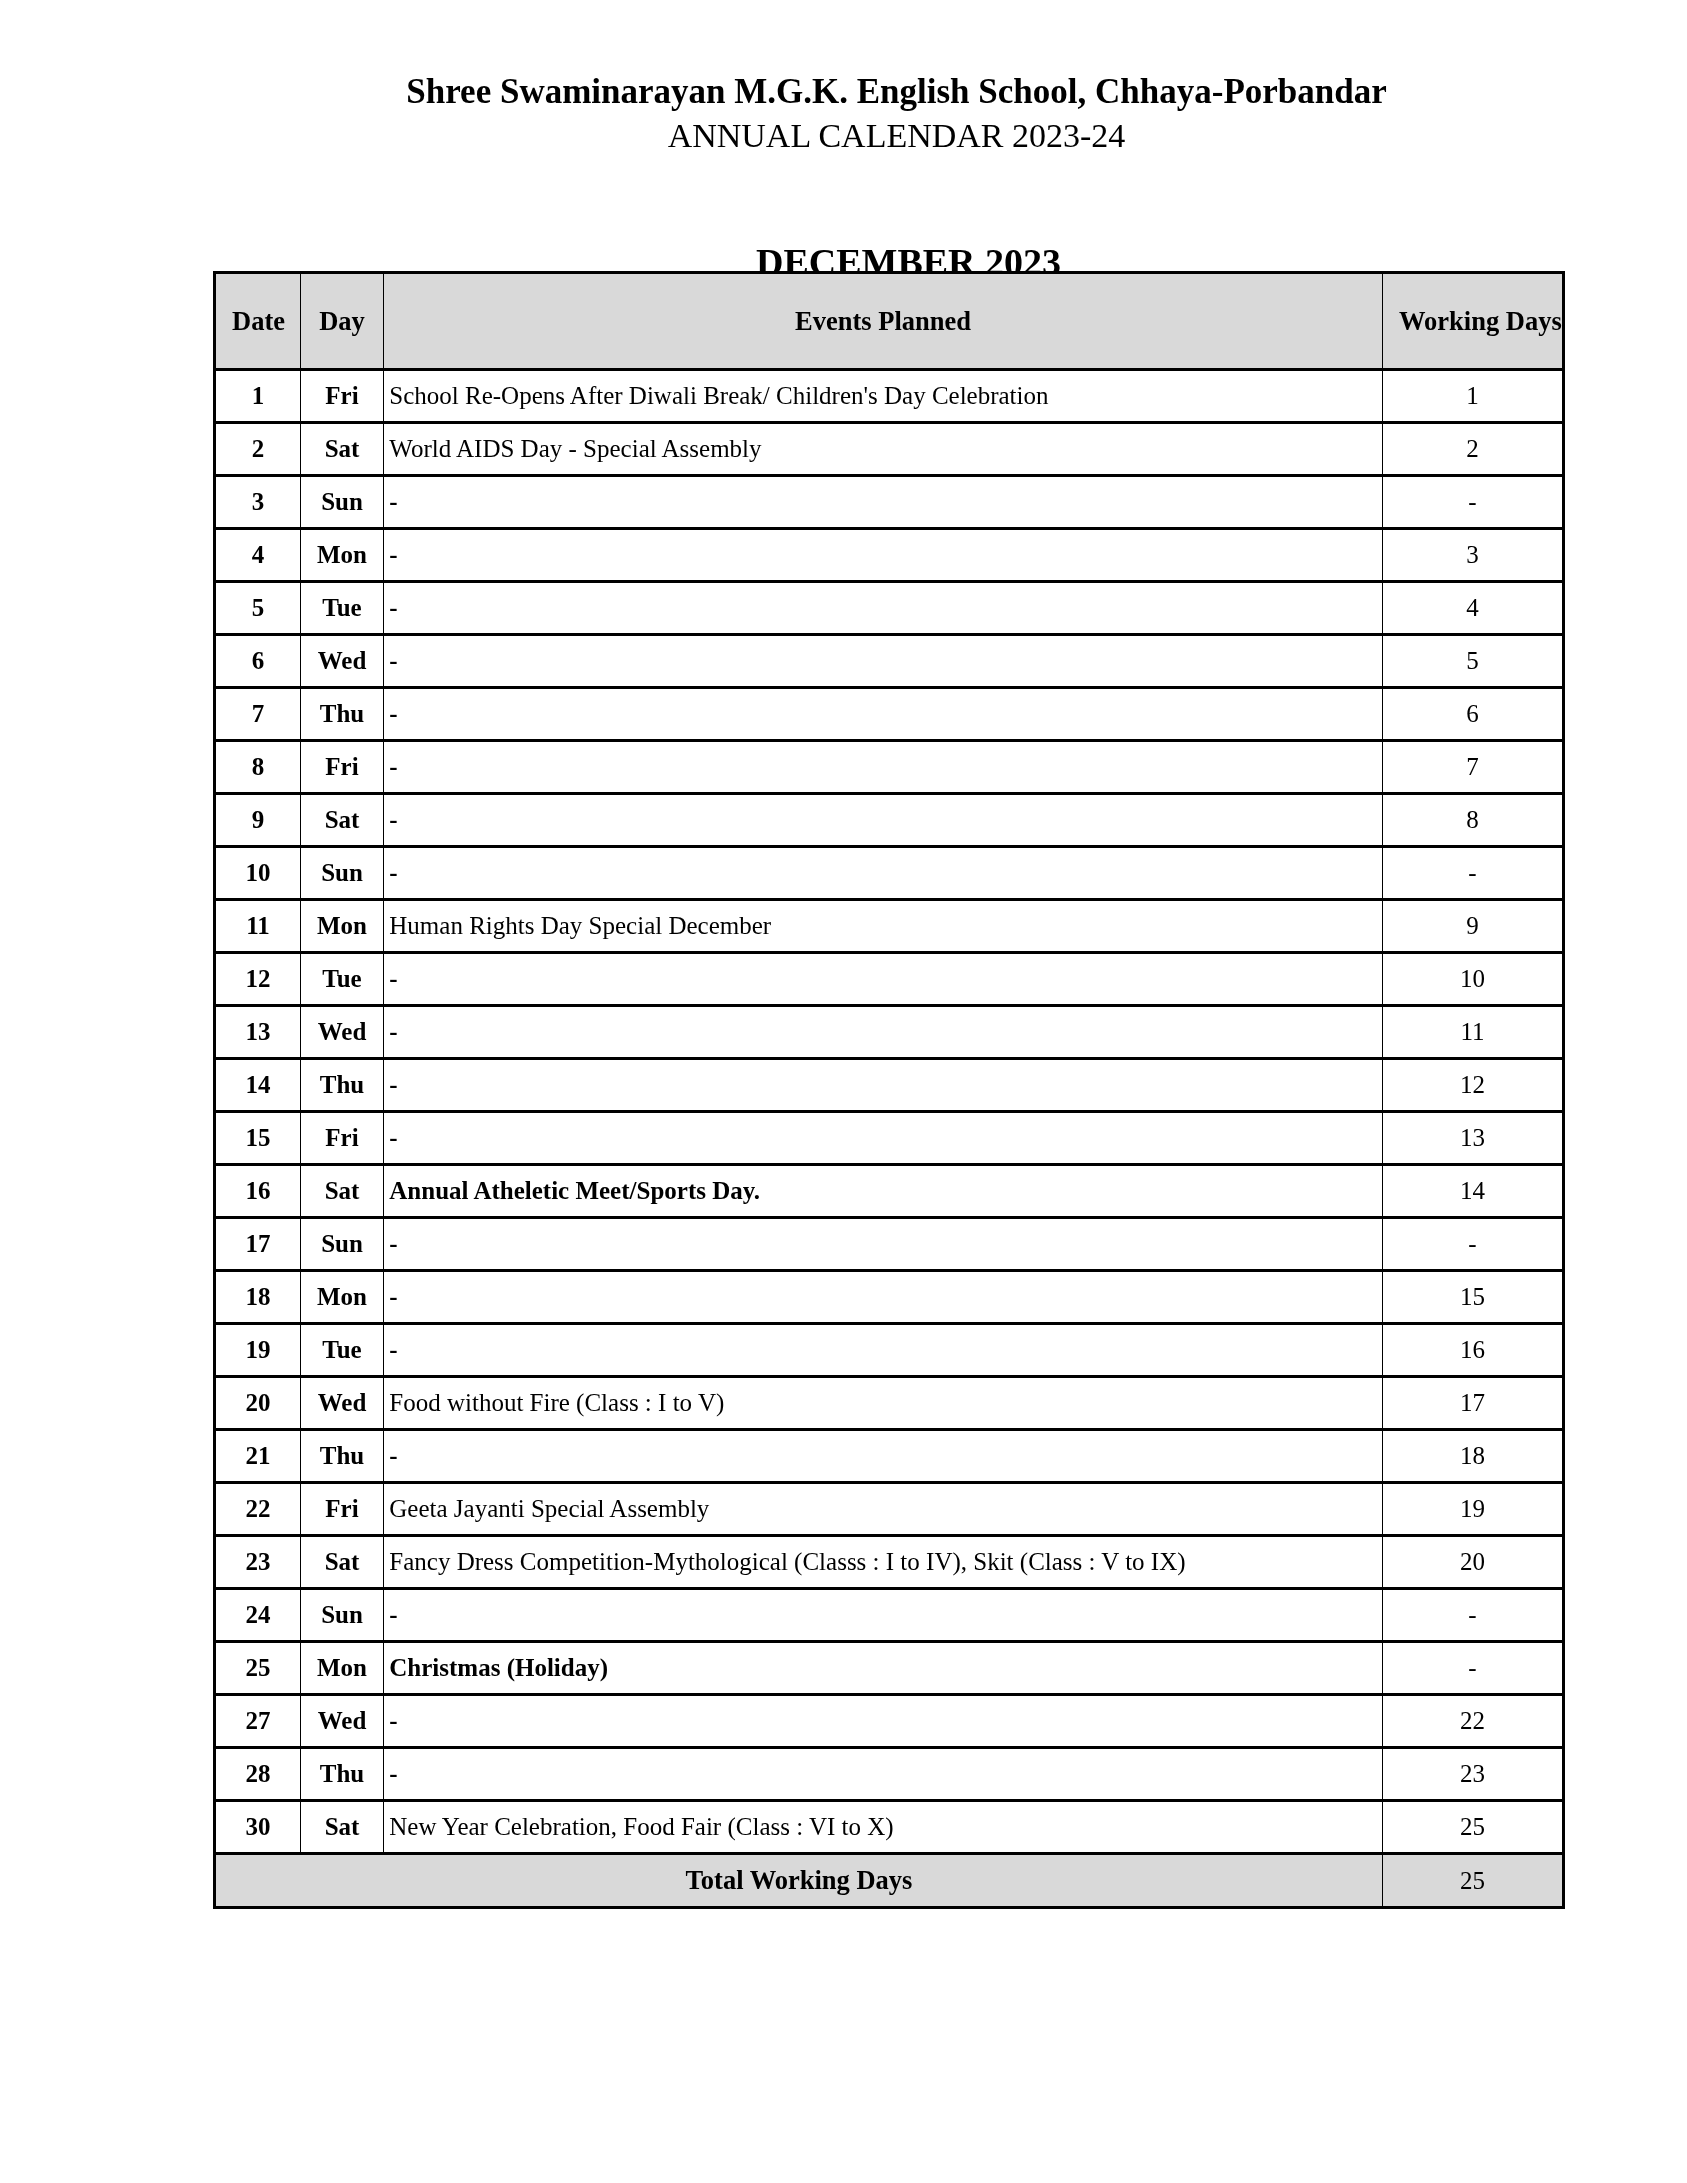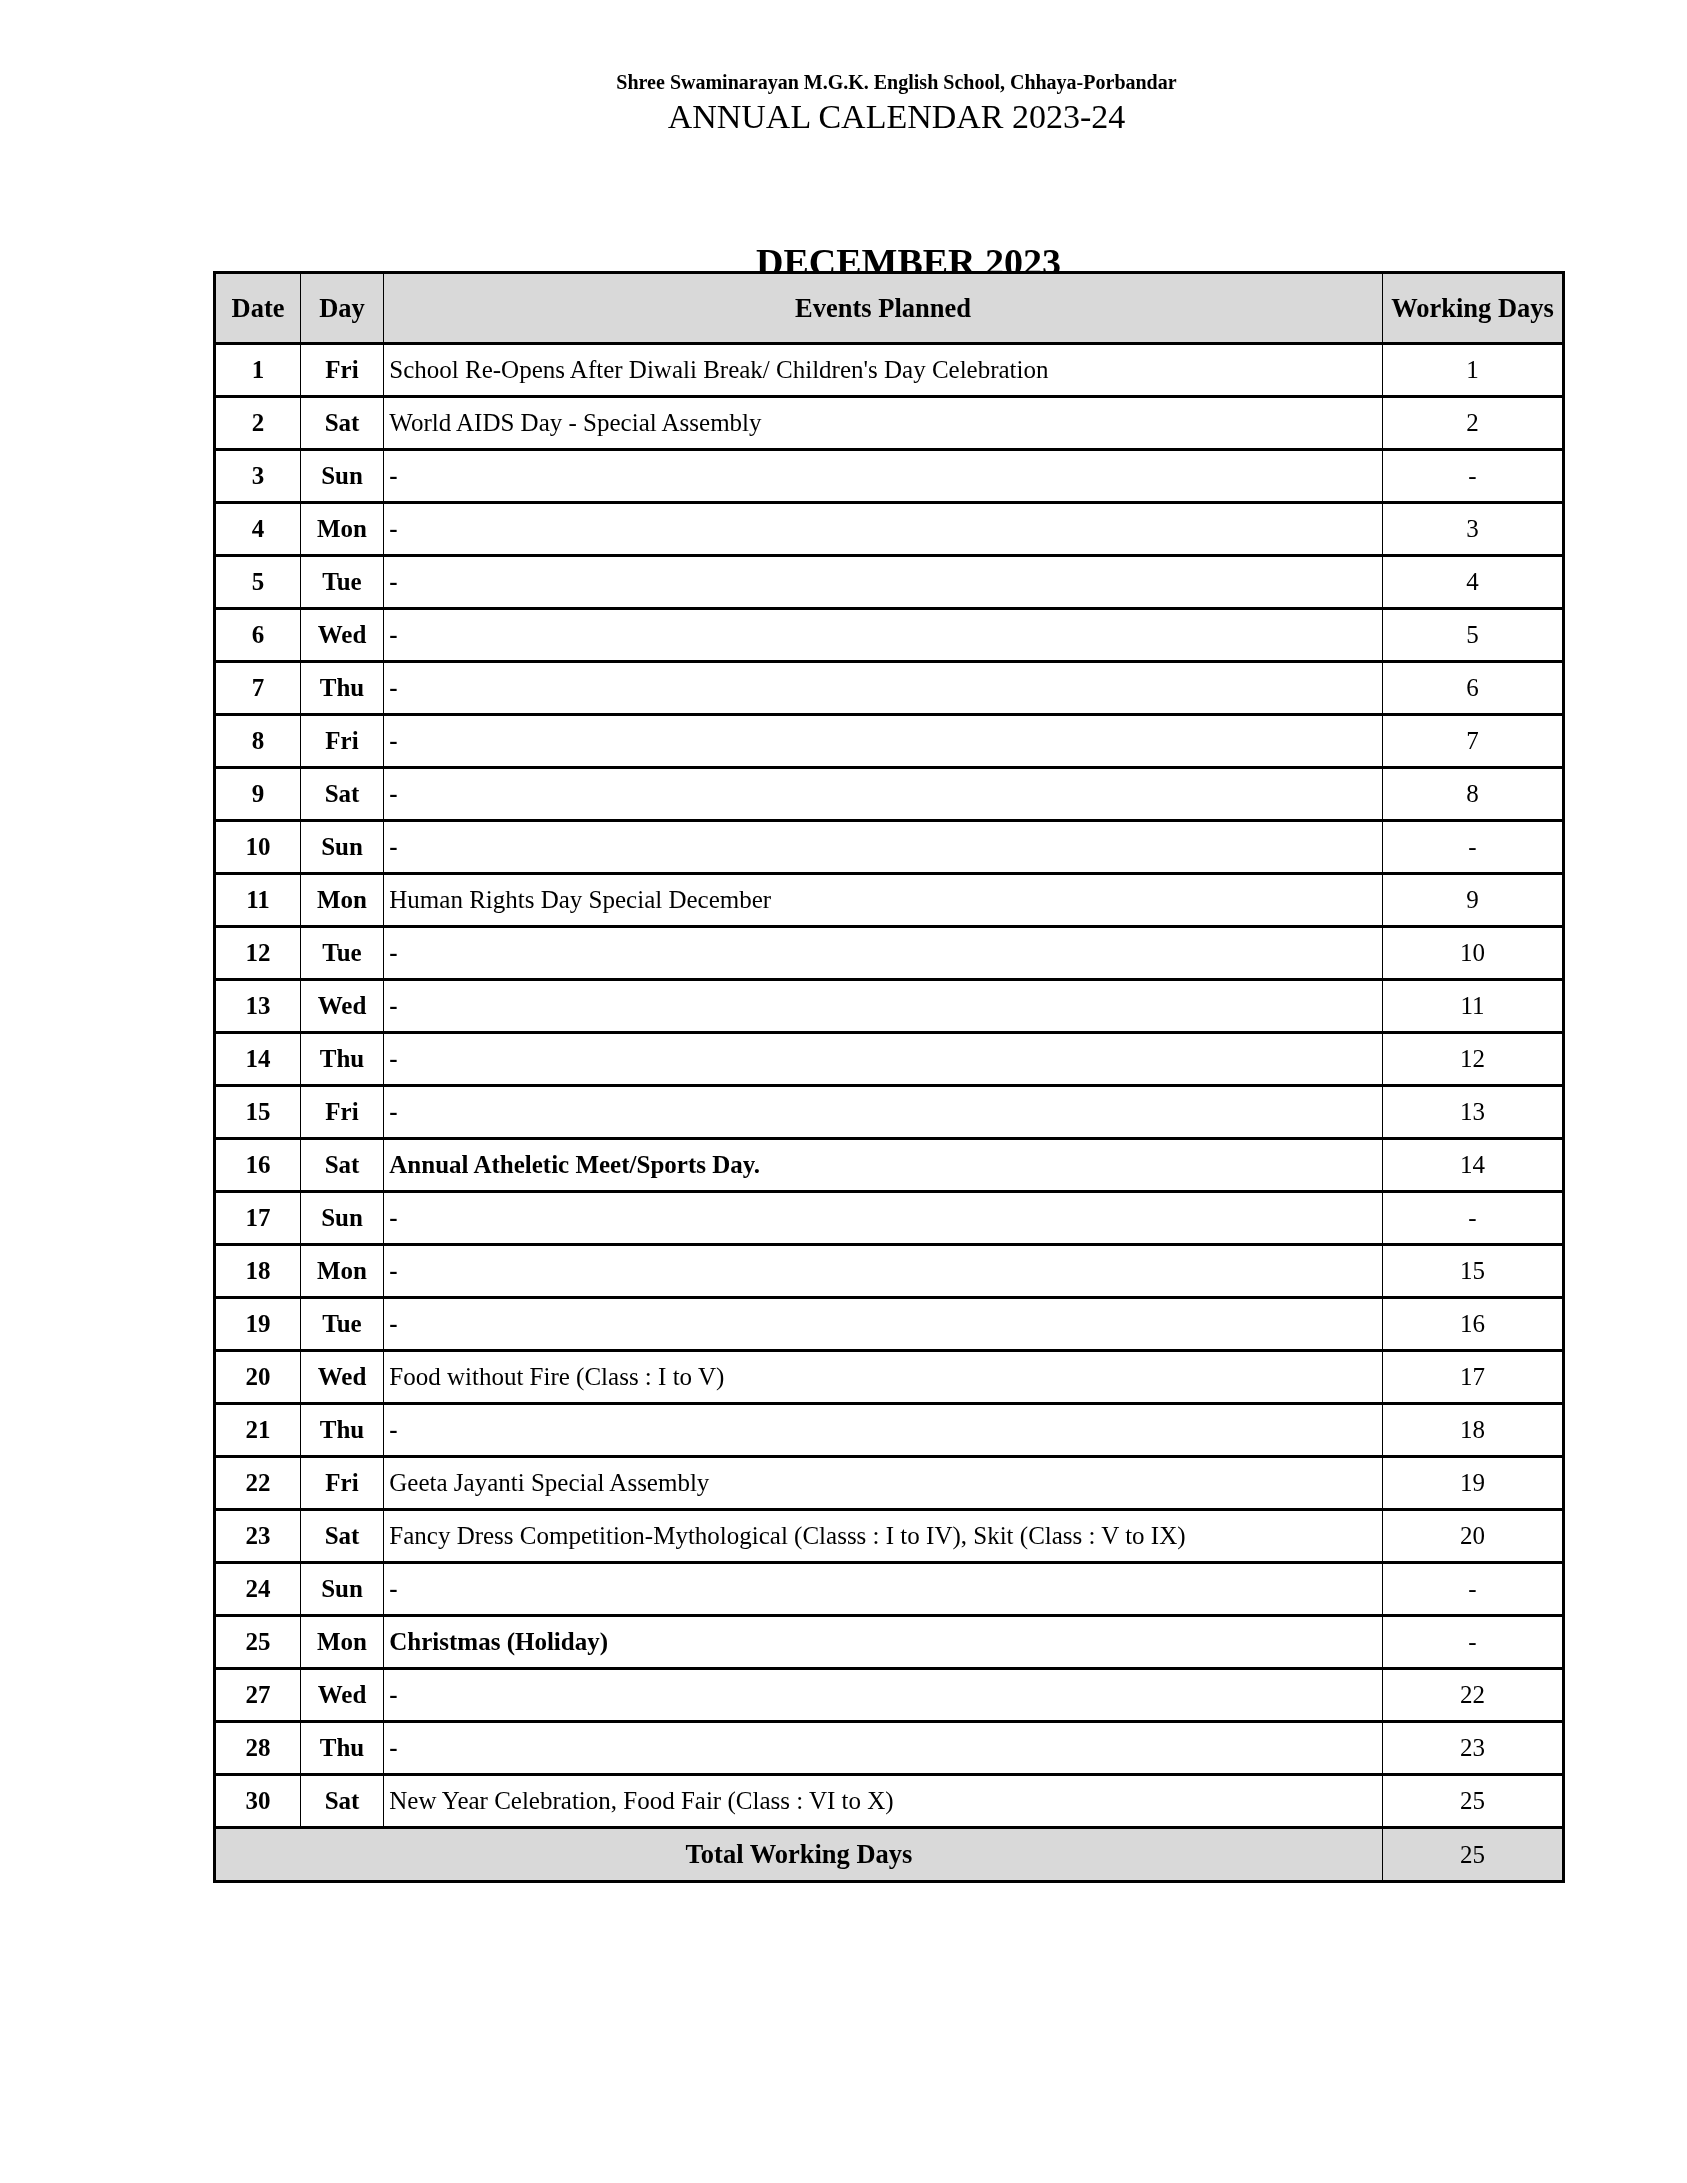--- a/index.html
+++ b/index.html
@@ -17,21 +17,21 @@
   
   .titles {
     position: absolute;
     top: 70px;
     left: 119px;
     width: 1555px;
     text-align: center;
     line-height: 1.25;
   }
   .school-name {
-    font-size: 20px;
+    font-size: 35px;
     font-weight: bold;
     margin: 0;
   }
   .calendar-title {
     font-size: 34px;
     font-weight: normal;
     margin: 1.3px 0 0 0;
   }
   .section-title {
     font-size: 34px;
@@ -72,21 +72,21 @@
   }
   table.calendar {
     border: 3.3px solid #000;
   }
   tr.header-row th {
     background: #d9d9d9;
     height: 62px;
     font-size: 26.5px;
     font-weight: bold;
     text-align: center;
-    padding: 3px;
+    padding: 16px;
   }
   tr.data-row td {
     height: 48px;
   }
   .c-date, .c-day {
     text-align: center;
     font-weight: bold;
   }
   .c-event {
     text-align: left;

